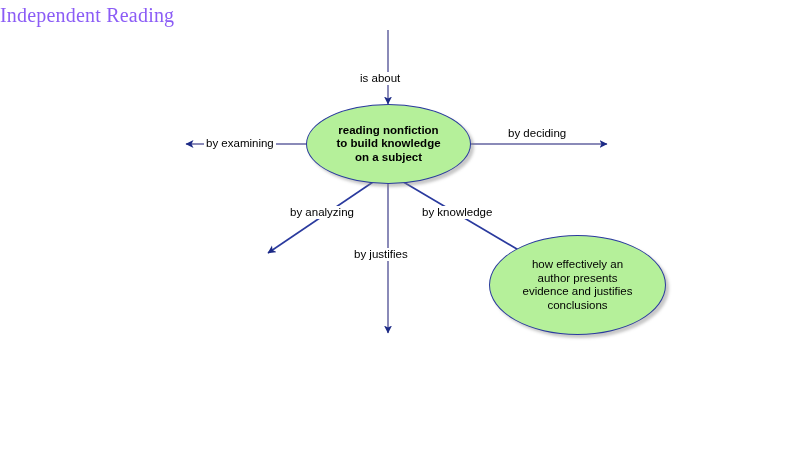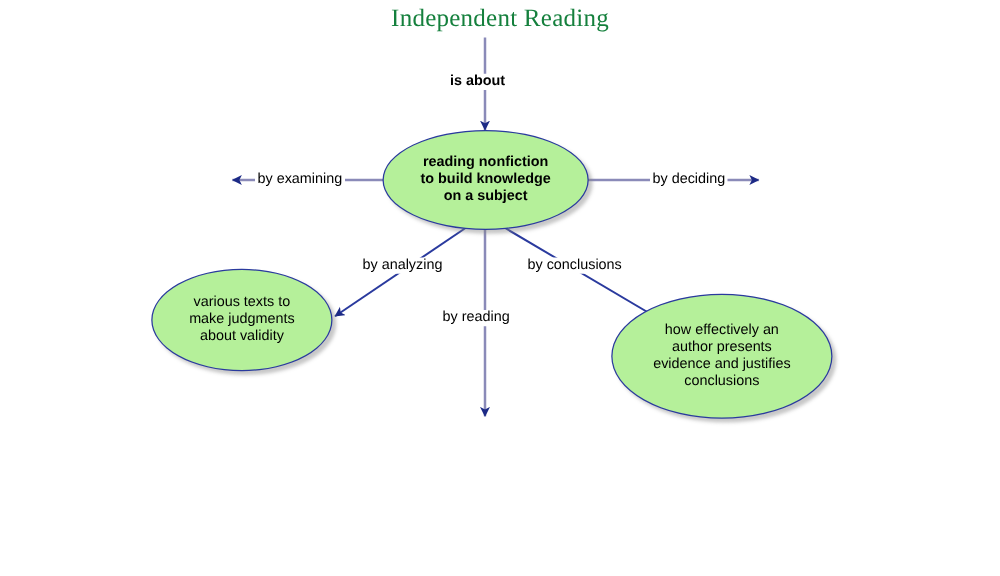--- a/index.html
+++ b/index.html
@@ -21,24 +21,23 @@
     top: 0;
     width: 800px;
     height: 461px;
     pointer-events: none;
   }
   .title {
     position: absolute;
     left: 0;
     top: 4px;
     width: 800px;
-    text-align: center;
     font-family: "Liberation Serif", "DejaVu Serif", serif;
     font-size: 20px;
-    color: #15803d;
+    color: #8b5cf6;
     letter-spacing: 0.2px;
   }
   .node {
     position: absolute;
     border-radius: 50%;
     background: #b5f09a;
     border: 1.6px solid #2a3a9e;
     box-shadow: 3px 3px 3px rgba(130,130,130,0.45);
     display: flex;
     align-items: center;
@@ -91,40 +90,35 @@
 
     <line x1="470" y1="144" x2="607" y2="144" stroke="#8a8ab8" stroke-width="2" marker-end="url(#arrow-straight)"></line>
 
     <line x1="388" y1="182" x2="388" y2="333" stroke="#8a8ab8" stroke-width="2" marker-end="url(#arrow-straight)"></line>
 
     <line x1="376" y1="180" x2="268" y2="253" stroke="#2a3a9e" stroke-width="1.6" marker-end="url(#arrow-diag)"></line>
 
     <line x1="400" y1="180" x2="527" y2="255" stroke="#2a3a9e" stroke-width="1.6" marker-end="url(#arrow-diag)"></line>
   </svg>
 
-  <div class="edge-label" style="left:358px; top:59px;font-weight:bold;">is about</div>
+  <div class="edge-label" style="left:358px; top:72px;">is about</div>
   <div class="edge-label" style="left:204px; top:137px;">by examining</div>
-  <div class="edge-label" style="left:506px; top:137px;margin-left:14px;">by deciding</div>
+  <div class="edge-label" style="left:506px; top:127px;">by deciding</div>
   <div class="edge-label" style="left:288px; top:206px;text-align:right;">by analyzing</div>
-  <div class="edge-label" style="left:352px; top:248px;">by reading</div>
-  <div class="edge-label" style="left:420px; top:206px;">by conclusions</div>
+  <div class="edge-label" style="left:352px; top:248px;">by justifies</div>
+  <div class="edge-label" style="left:420px; top:206px;">by knowledge</div>
 
   <div class="node central" style="left:306px; top:104px; width:165px; height:80px;">
     <div class="node-text">reading nonfiction
 to build knowledge
 on a subject</div>
   </div>
 
 
 
-  <div class="node" style="left:121px; top:215px; width:145px; height:82px;">
-    <div class="node-text">various texts to
-make judgments
-about validity</div>
-  </div>
 
 
   <div class="node" style="left:489px; top:235px; width:177px; height:100px;">
     <div class="node-text">how effectively an
 author presents
 evidence and justifies
 conclusions</div>
   </div>
 
 </div>

